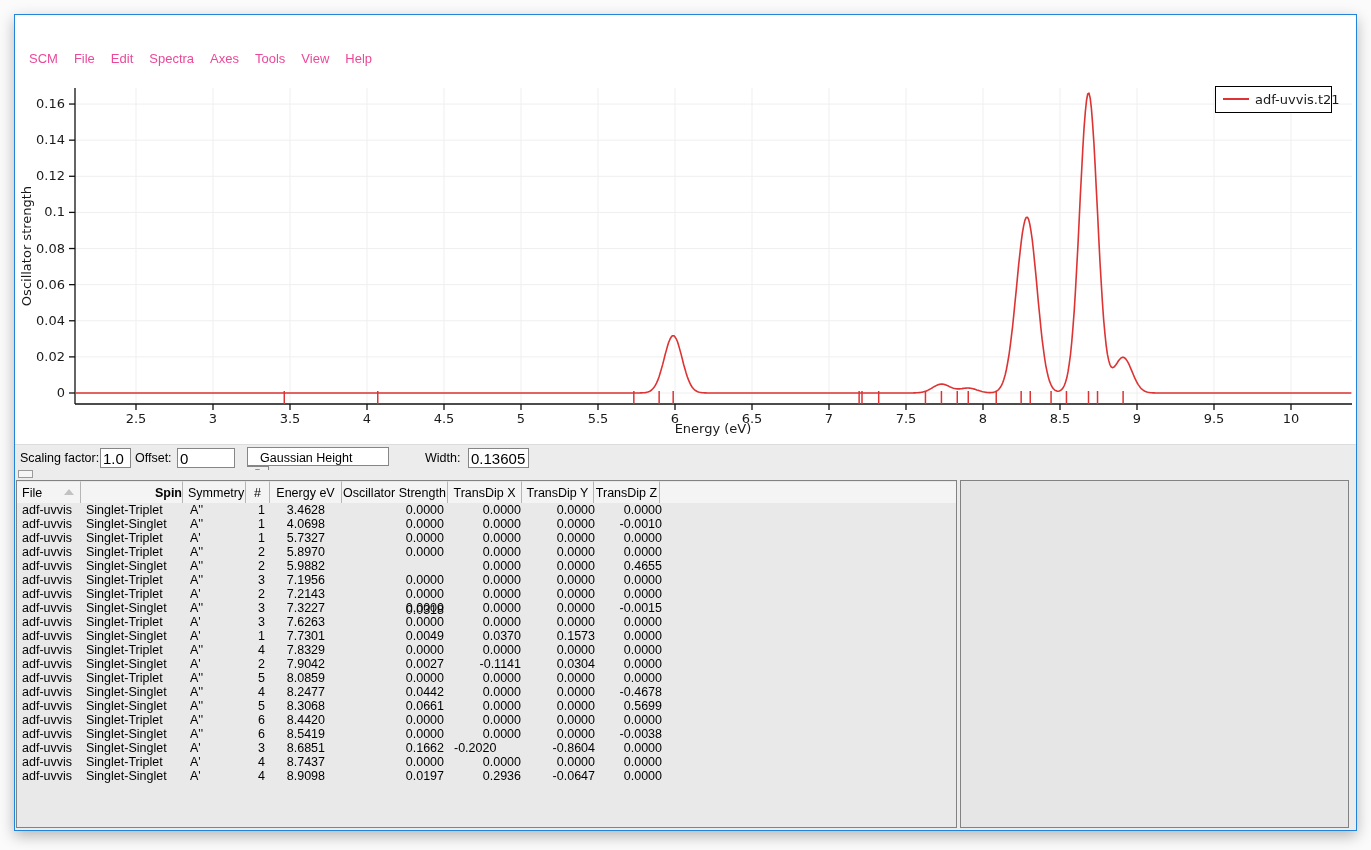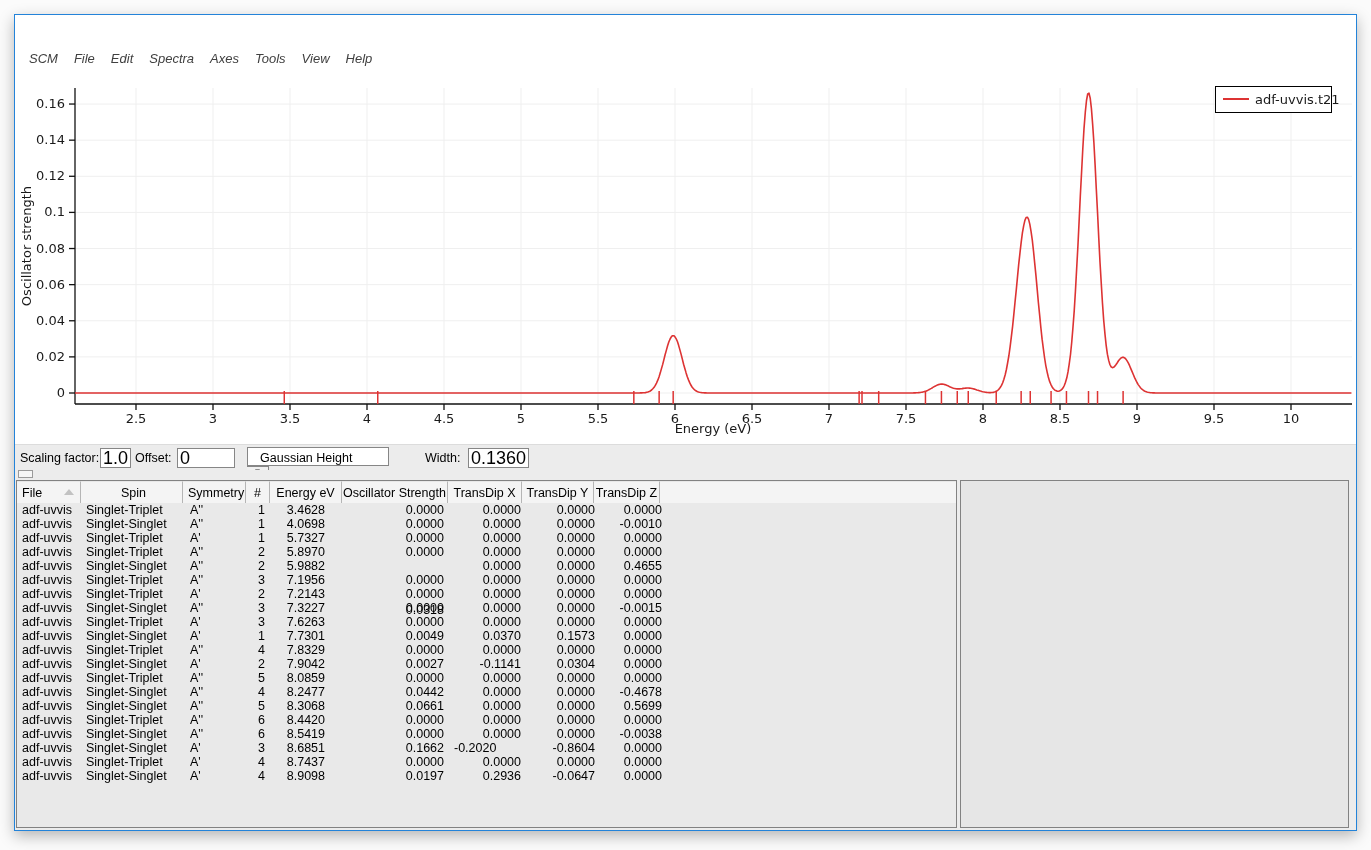--- a/index.html
+++ b/index.html
@@ -12,30 +12,30 @@
   .titlebar { position:absolute; left:0; top:0; width:1341px; height:30px; background:#fff;
               display:flex; align-items:center; }
   .app-icon { width:17px; height:17px; margin-left:9px; }
   .title-text { margin-left:7px; font-size:12px; color:#000; }
   .winbtns { position:absolute; right:0; top:0; height:29px; display:flex; }
   .winbtn { width:45px; height:29px; display:flex; align-items:center; justify-content:center;
             font-size:14px; color:#1a1a1a; font-family:"DejaVu Sans", sans-serif; }
   
   .menubar { position:absolute; left:0; top:30px; width:1341px; height:26px; background:#fff;
              display:flex; align-items:center; padding-left:6px; }
-  .menu-item { padding:3px 8px; font-size:13px; color:#404040;font-style:italic; }
+  .menu-item { padding:3px 8px; font-size:13px; color:#ec4899; }
   
   .chart-wrap { position:absolute; left:0; top:56px; width:1341px; height:373px; background:#fff; }
   svg text { font-family:"DejaVu Sans", sans-serif; font-size:13px; fill:#1a1a1a; }
   
   .controlsbar { position:absolute; left:0; top:429px; width:1341px; height:26px;
                  background:#ececec; border-top:1px solid #dcdcdc; font-size:12.5px; }
   .ctl-label { position:absolute; top:6px; color:#000; }
   .ctl-input { position:absolute; top:3px; height:20px; border:1px solid #868686; background:#fff;
-               font-family:"Liberation Sans", sans-serif; font-size:18px; padding:0 2px; color:#000; }
+               font-family:"Liberation Sans", sans-serif; font-size:15px; padding:0 2px; color:#000; }
   .combo { position:absolute; top:2px; height:22px; display:flex;flex-direction:column; }
   .combo-field { width:142px; height:22px; border:1px solid #868686; background:#fff;
                  font-size:12.5px; padding:3px 0 0 12px; color:#000; }
   .combo-btn { width:22px; height:22px; border:1px solid #868686; border-left:none; background:#f0f0f0;
                display:flex; align-items:center; justify-content:center; font-size:8px; color:#333; }
   
   .sashrow { position:absolute; left:0; top:455px; width:1341px; height:9px; background:#ececec; }
   .sash-handle { position:absolute; left:3px; top:0px; width:15px; height:8px; background:#f6f6f6;
                  border:1px solid #9a9a9a; }
   
@@ -206,21 +206,21 @@
   </div>
 
   <div class="sashrow">
     <div class="sash-handle"></div>
   </div>
 
   <div class="bottom">
     <div class="table-panel">
       <div class="thead" id="thead">
           <div class="th" style="width: 64px; text-align: left; padding-left: 5px;">File<span class="sort-arrow"></span></div>
-          <div class="th" style="width: 102px; text-align: center; padding-left: 4px;">Spin</div>
+          <div class="th" style="width: 102px; text-align: right; padding-left: 4px; font-weight: bold;">Spin</div>
           <div class="th" style="width: 63px; text-align: left; padding-left: 5px;">Symmetry</div>
           <div class="th" style="width: 24px; text-align: center;">#</div>
           <div class="th" style="width: 72px; text-align: center;">Energy eV</div>
           <div class="th" style="width: 106px; text-align: center;">Oscillator Strength</div>
           <div class="th" style="width: 74px; text-align: center;">TransDip X</div>
           <div class="th" style="width: 72px; text-align: center;">TransDip Y</div>
           <div class="th" style="width: 66px; text-align: center;">TransDip Z</div>
           <div class="th fill"></div>
         </div>
       <div id="tbody">

